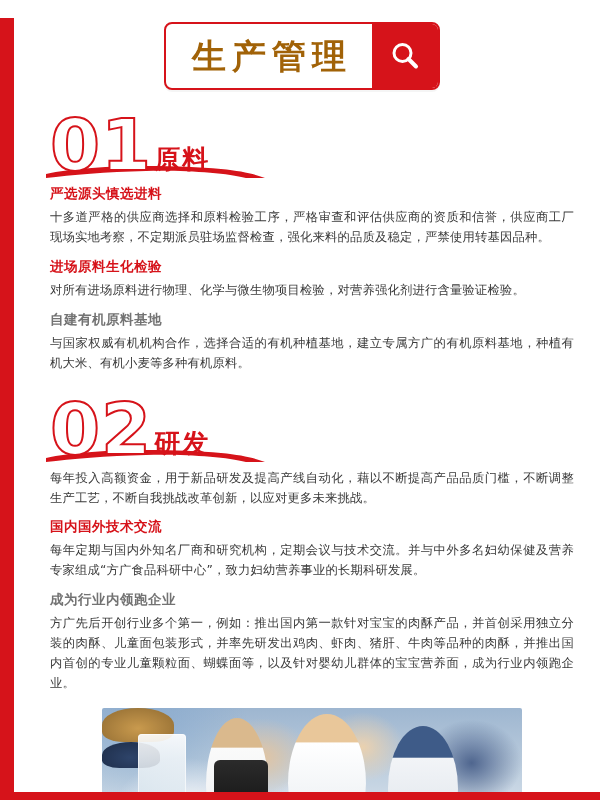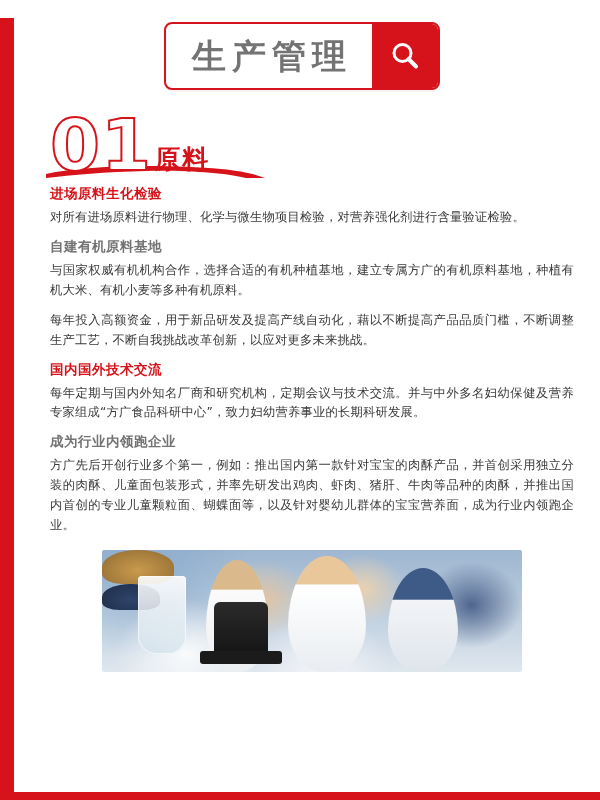--- a/index.html
+++ b/index.html
@@ -63,21 +63,21 @@
     box-shadow: 0 2px 0 rgba(0,0,0,0.04);
   }
   .banner-title {
     display: flex;
     align-items: center;
     justify-content: center;
     padding: 0 20px 0 26px;
     font-size: 34px;
     font-weight: bold;
     letter-spacing: 6px;
-    color: #737373;
+    color: #a16207;
     line-height: 1;
   }
   .banner-icon-box {
     width: 66px;
     background: #d6131a;
     display: flex;
     align-items: center;
     justify-content: center;
   }
   .banner-icon-box svg { display: block; }
@@ -212,31 +212,42 @@
   </div>
 
   <div class="sec-head">
     <svg class="sec-swoosh" viewBox="0 0 220 16" preserveAspectRatio="none">
       <path d="M0,11 C40,2 120,1 175,6 C196,8 208,11 219,15 L200,15 C180,10 140,7 100,8 C60,9 25,12 0,15 Z" fill="#d6131a"></path>
     </svg>
     <span class="sec-num">01</span>
     <span class="sec-name">原料</span>
   </div>
 
+  <div class="sub">
+    <div class="sub-title">严选源头慎选进料</div>
+    <div class="sub-body">十多道严格的供应商选择和原料检验工序，严格审查和评估供应商的资质和信誉，供应商工厂现场实地考察，不定期派员驻场监督检查，强化来料的品质及稳定，严禁使用转基因品种。</div>
+  </div>
 
   <div class="sub">
     <div class="sub-title">进场原料生化检验</div>
     <div class="sub-body">对所有进场原料进行物理、化学与微生物项目检验，对营养强化剂进行含量验证检验。</div>
   </div>
 
   <div class="sub">
     <div class="sub-title dark">自建有机原料基地</div>
     <div class="sub-body">与国家权威有机机构合作，选择合适的有机种植基地，建立专属方广的有机原料基地，种植有机大米、有机小麦等多种有机原料。</div>
   </div>
 
+  <div class="sec-head">
+    <svg class="sec-swoosh" viewBox="0 0 220 16" preserveAspectRatio="none">
+      <path d="M0,11 C40,2 120,1 175,6 C196,8 208,11 219,15 L200,15 C180,10 140,7 100,8 C60,9 25,12 0,15 Z" fill="#d6131a"></path>
+    </svg>
+    <span class="sec-num">02</span>
+    <span class="sec-name">研发</span>
+  </div>
 
   <div class="sub">
     <div class="sub-body">每年投入高额资金，用于新品研发及提高产线自动化，藉以不断提高产品品质门槛，不断调整生产工艺，不断自我挑战改革创新，以应对更多未来挑战。</div>
   </div>
 
   <div class="sub">
     <div class="sub-title">国内国外技术交流</div>
     <div class="sub-body">每年定期与国内外知名厂商和研究机构，定期会议与技术交流。并与中外多名妇幼保健及营养专家组成“方广食品科研中心”，致力妇幼营养事业的长期科研发展。</div>
   </div>
 

